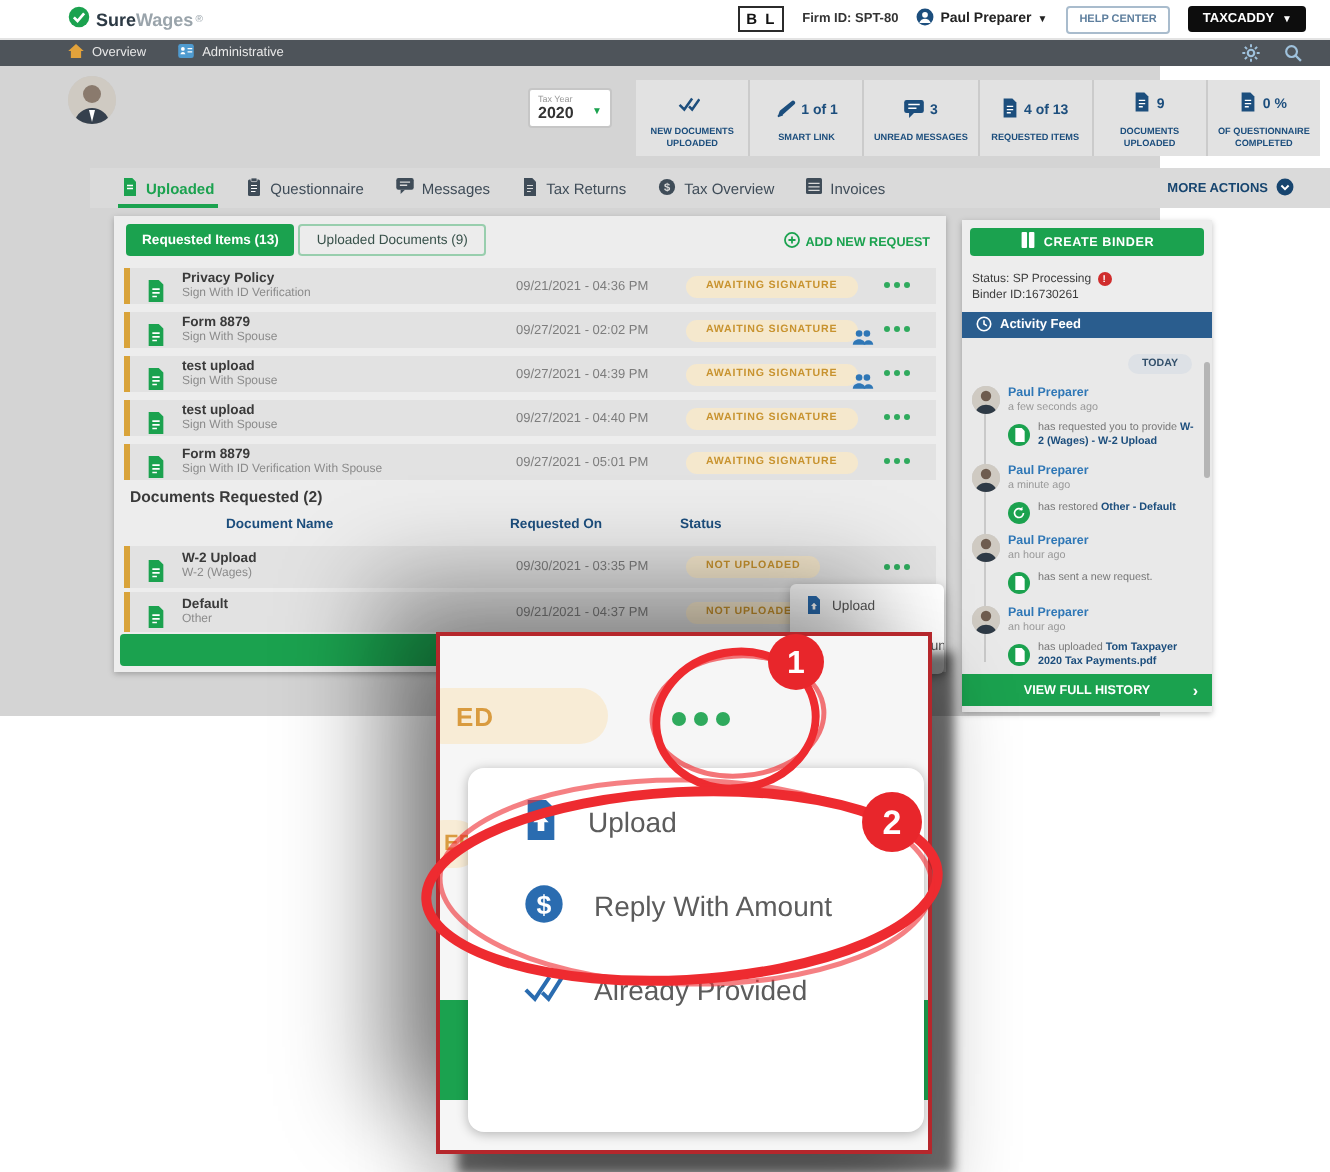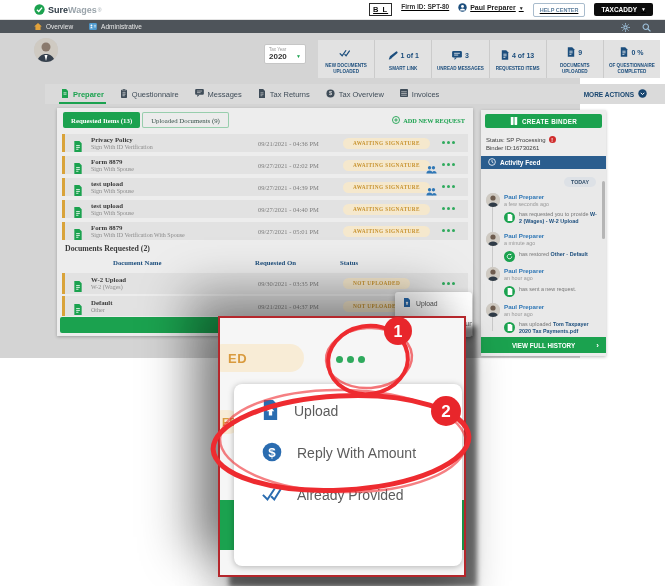--- a/index.html
+++ b/index.html
@@ -10,21 +10,21 @@
   
   .app{position:absolute;left:0;top:0;width:580px;height:358px;background:#d4d4d4;}
 
   
   .topbar{position:absolute;left:0;top:0;width:665px;height:20px;background:#fff;border-bottom:1px solid #e3e3e3;
           display:flex;align-items:center;}
   .brand{display:flex;align-items:center;gap:3px;margin-left:34px;}
   .brand-bold{font-size:9px;font-weight:bold;color:#2d3a45;}
   .brand-light{font-size:9px;font-weight:bold;color:#9aa4ab;margin-left:-3px;}
   .brand-reg{font-size:5px;color:#9aa4ab;vertical-align:super;margin-left:-2px;}
-  .top-right{margin-left:auto;display:flex;align-items:flex-start;gap:9px;margin-right:12px;text-decoration:underline;}
+  .top-right{margin-left:auto;display:flex;align-items:center;gap:9px;margin-right:12px;}
   .bl-box{border:1.5px solid #2b2b2b;padding:1px 3px;font-size:7.5px;font-weight:bold;color:#111;letter-spacing:1px;}
   .firm-id{font-size:6.5px;font-weight:bold;color:#333;}
   .user-chip{display:flex;align-items:center;gap:3px;font-size:7px;font-weight:bold;color:#222;}
   .chev{font-size:5px;color:#222;}
   .help-btn{border:1px solid #a9bccd;border-radius:2px;color:#5e7f9e;font-size:5.5px;font-weight:bold;
             padding:3px 6px;background:#fff;}
   .caddy-btn{background:#0d0d0d;color:#fff;font-size:6.5px;font-weight:bold;border-radius:2px;
              padding:3px 7px;display:flex;align-items:center;gap:4px;}
   .caddy-btn .chev{color:#fff;}
 
@@ -60,21 +60,21 @@
   .tabsbar{position:absolute;left:45px;top:84px;width:620px;height:20px;background:#dadada;
            display:flex;align-items:center;gap:16px;padding-left:16px;}
   .tab{display:flex;align-items:center;gap:4px;font-size:7.5px;color:#3f4c58;position:relative;height:100%;}
   .tab.active{color:var(--green,#1ba24f);font-weight:bold;}
   .tab.active::after{content:"";position:absolute;left:-2px;right:-2px;bottom:0;height:2px;background:var(--green,#1ba24f);}
   .more-actions{margin-left:auto;margin-right:18px;display:flex;align-items:center;gap:4px;
                 font-size:6.5px;font-weight:bold;color:#17456f;}
 
   
   .req-panel{position:absolute;left:57px;top:108px;width:416px;height:228px;background:#ededed;
-             box-shadow:0 1px 3px rgba(0,0,0,.25);font-family:Liberation Serif, serif;}
+             box-shadow:0 1px 3px rgba(0,0,0,.25);}
   .rp-tabs{position:absolute;left:6px;top:4px;display:flex;}
   .rp-tab{height:16px;display:flex;align-items:center;padding:0 8px;font-size:6.8px;border-radius:2px;}
   .rp-tab.on{background:var(--green,#1ba24f);color:#fff;font-weight:bold;}
   .rp-tab.off{border:1px solid #1ba24f66;color:#38514a;background:#ececec;margin-left:2px;}
   .add-new{position:absolute;right:8px;top:8px;display:flex;align-items:center;gap:3px;
            font-size:6.3px;font-weight:bold;color:var(--green,#1ba24f);}
   .req-row{position:absolute;left:5px;width:406px;height:18px;background:#e2e2e2;border-left:3px solid #d9a33a;}
   .rr-ic{position:absolute;left:8px;top:4px;}
   .rr-title{position:absolute;left:26px;top:2px;font-size:6.8px;font-weight:bold;color:#3a3a3a;white-space:nowrap;}
   .rr-sub{position:absolute;left:26px;top:10px;font-size:6px;color:#8b8b8b;white-space:nowrap;}
@@ -295,21 +295,21 @@
         <span class="stat-label">OF QUESTIONNAIRE COMPLETED</span>
       </span>
     </section>
 
     <section class="tabsbar">
       <span class="tab active">
         <span><svg width="8" height="9" viewBox="0 0 10 12">
               <path d="M1 0h5.5L9 2.5V12H1z" fill="#1ba24f"></path>
               <path d="M3 5h4M3 7h4" stroke="#fff" stroke-width=".9"></path>
             </svg></span>
-        <span>Preparer</span>
+        <span>Uploaded</span>
       </span>
       <span class="tab">
         <span><svg width="8" height="9" viewBox="0 0 10 12">
               <rect x="1" y="1" width="8" height="11" rx="1" fill="#3f4c58"></rect>
               <rect x="3" y="0" width="4" height="2.4" rx=".6" fill="#3f4c58" stroke="#dadada" stroke-width=".5"></rect>
               <path d="M3 5h4M3 7h4M3 9h3" stroke="#fff" stroke-width=".8"></path>
             </svg></span>
         <span>Questionnaire</span>
       </span>
       <span class="tab">

